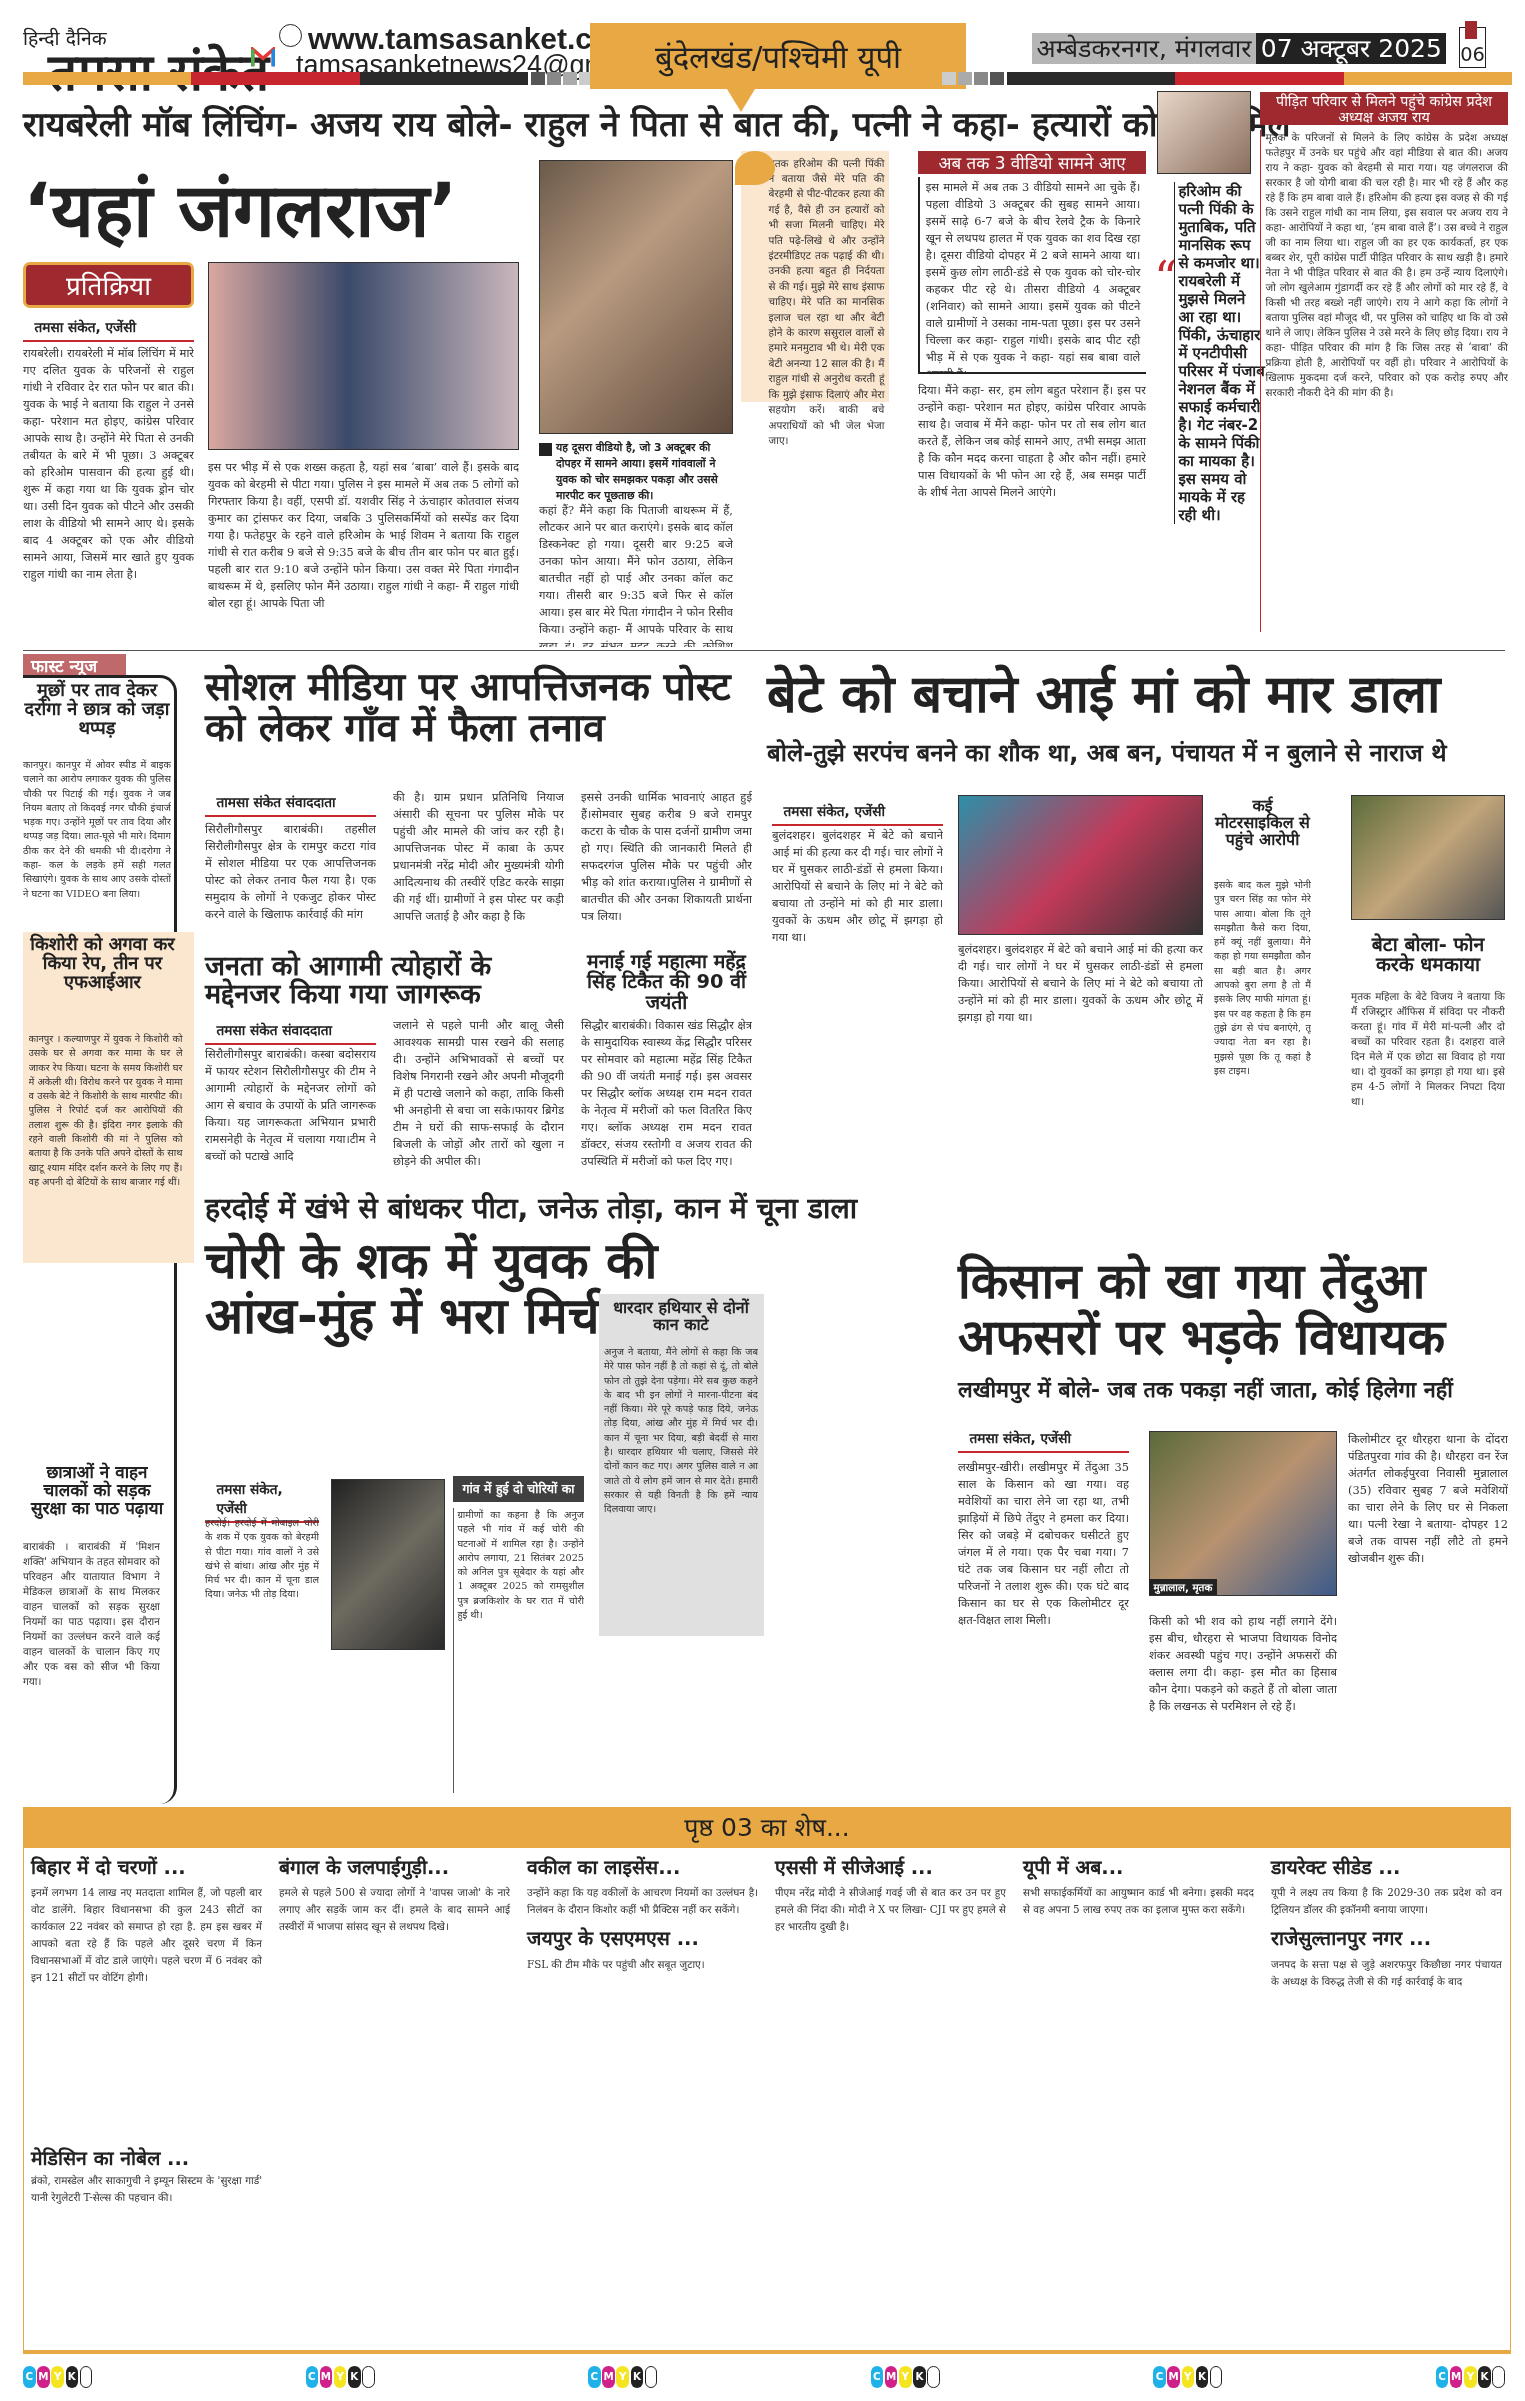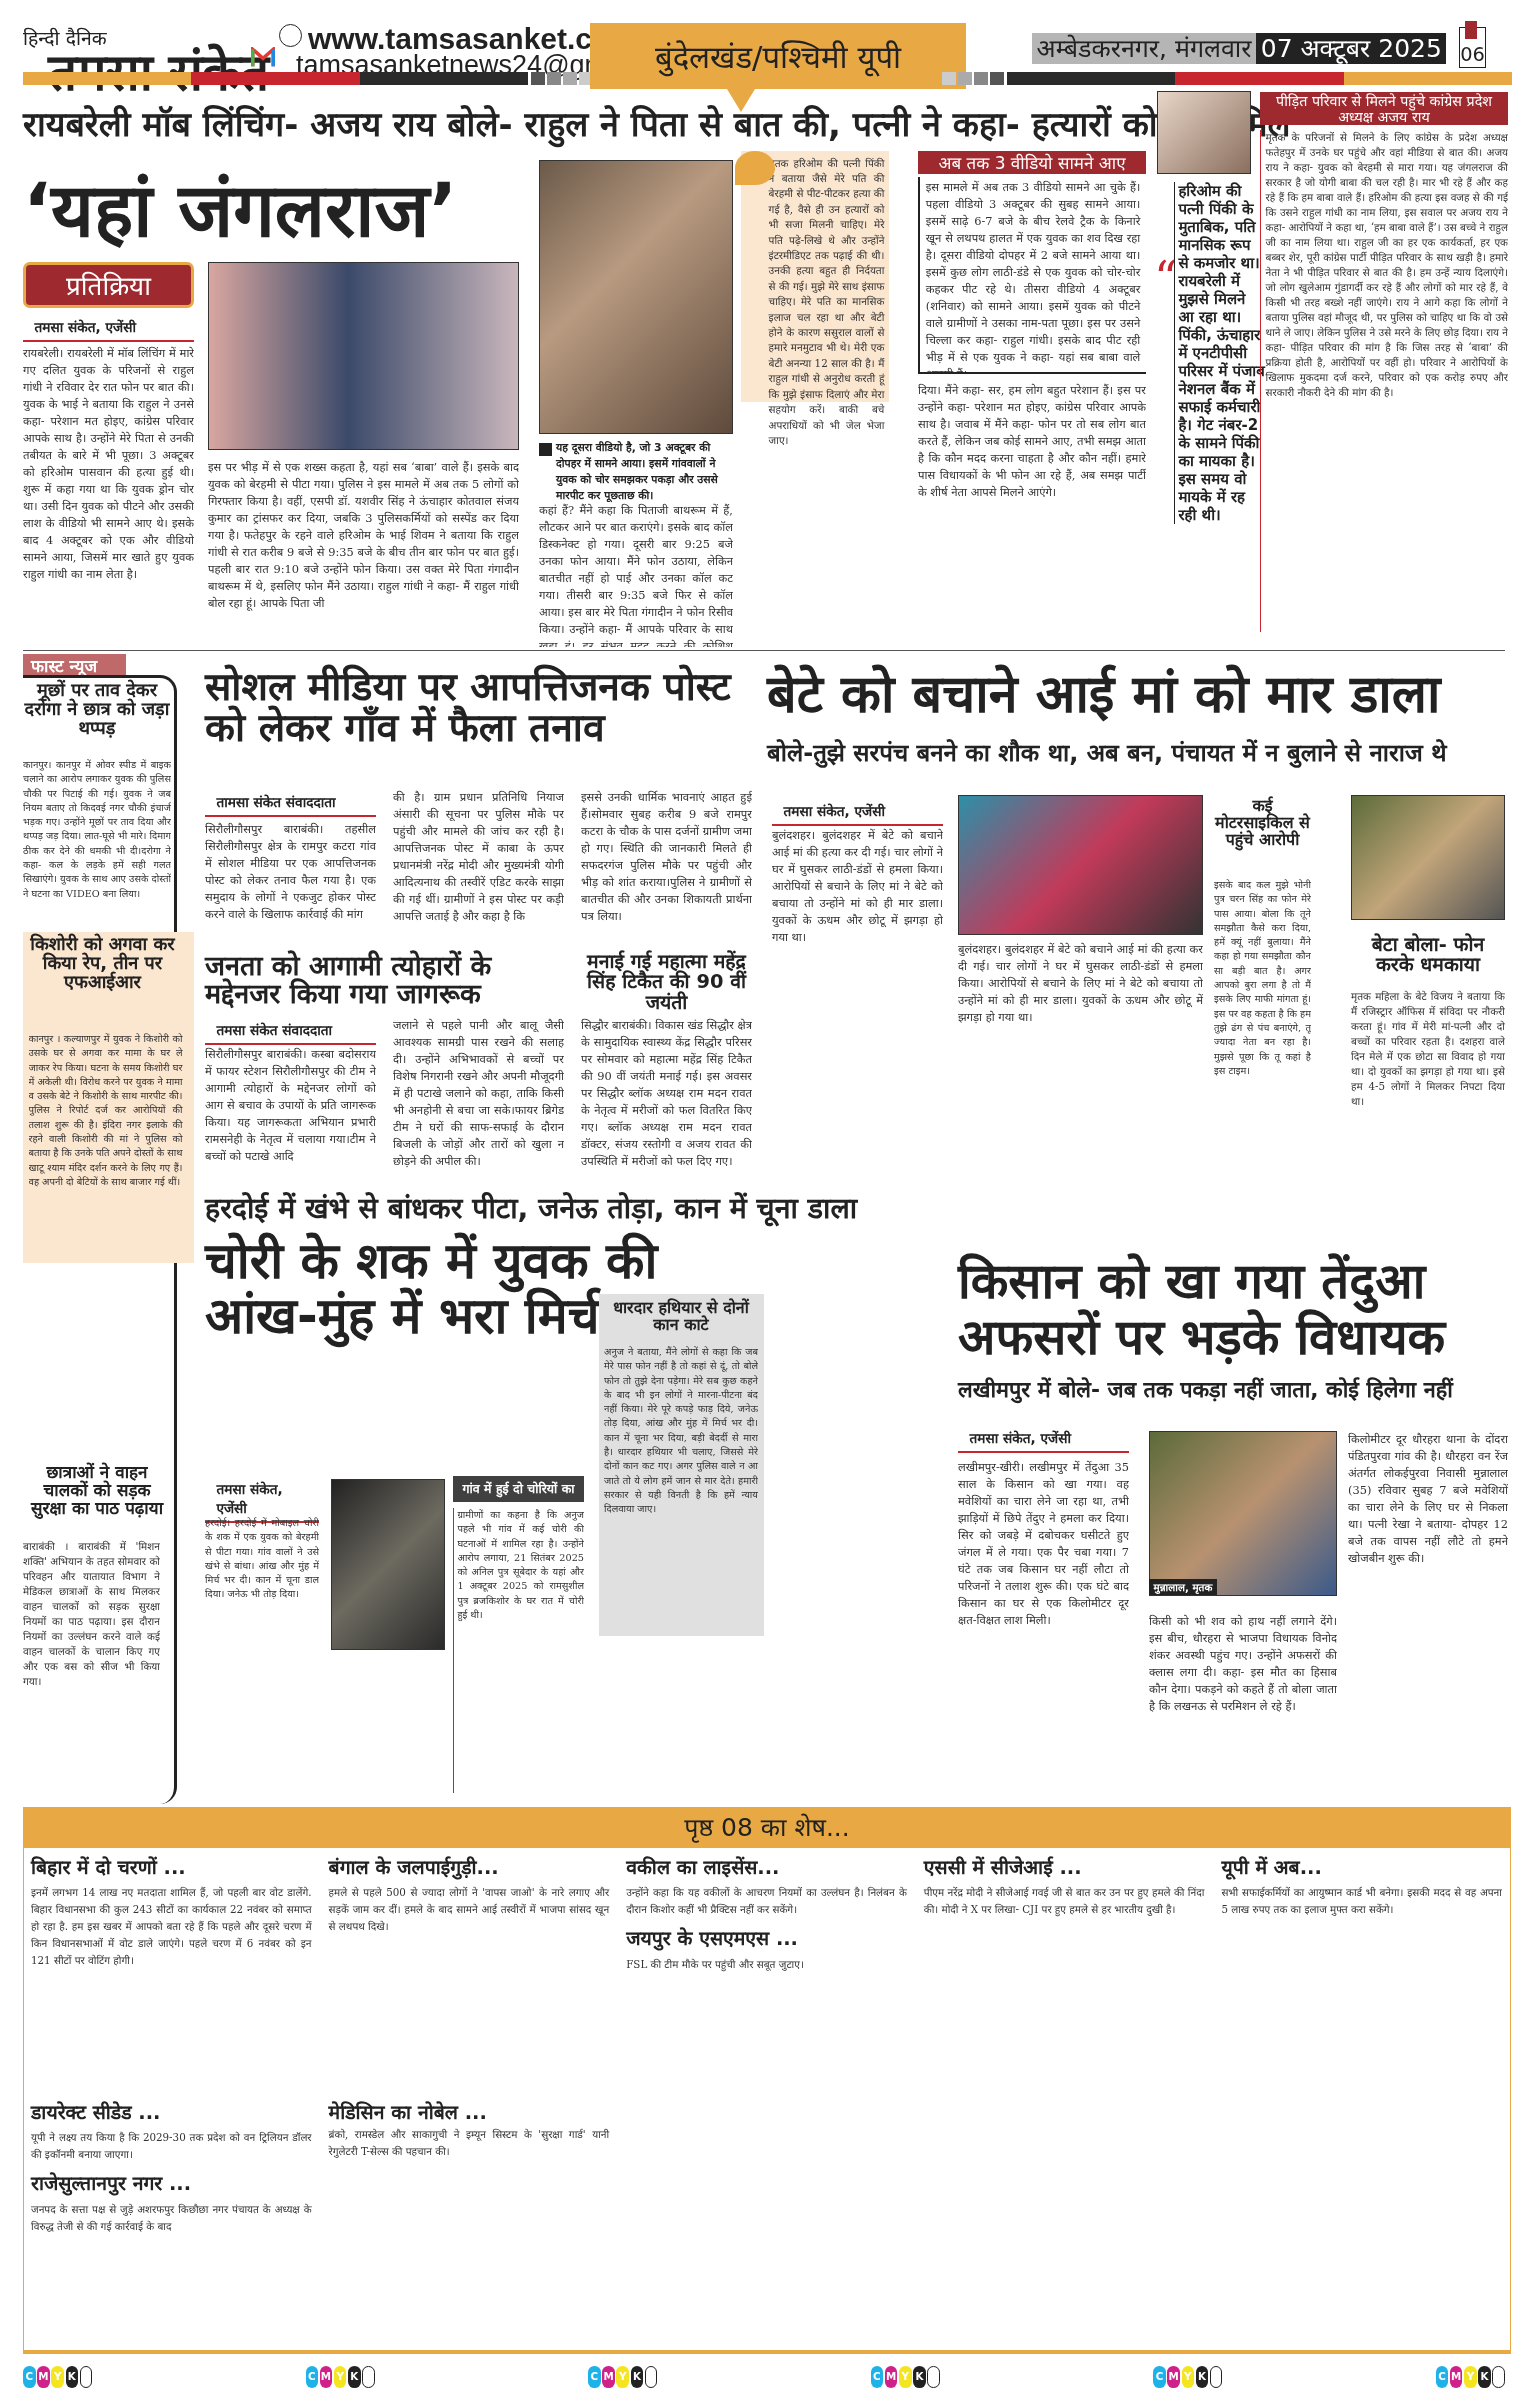--- a/index.html
+++ b/index.html
@@ -146,22 +146,22 @@
 <div class="abs hl" style="left:958px;top:1254px;width:559px;font-size:49px;line-height:1.15">किसान को खा गया तेंदुआ अफसरों पर भड़के विधायक</div>
 <div class="abs hl" style="left:958px;top:1379px;width:559px;font-size:21.7px">लखीमपुर में बोले- जब तक पकड़ा नहीं जाता, कोई हिलेगा नहीं</div>
 <div class="abs byline" style="left:958px;top:1425px;width:171px">तमसा संकेत, एजेंसी</div>
 <div class="abs txt" style="left:958px;top:1459px;width:171px;height:336px;overflow:hidden">लखीमपुर-खीरी। लखीमपुर में तेंदुआ 35 साल के किसान को खा गया। वह मवेशियों का चारा लेने जा रहा था, तभी झाड़ियों में छिपे तेंदुए ने हमला कर दिया। सिर को जबड़े में दबोचकर घसीटते हुए जंगल में ले गया। एक पैर चबा गया। 7 घंटे तक जब किसान घर नहीं लौटा तो परिजनों ने तलाश शुरू की। एक घंटे बाद किसान का घर से एक किलोमीटर दूर क्षत-विक्षत लाश मिली।</div>
 <div class="abs img" style="left:1149px;top:1431px;width:188px;height:165px;background:linear-gradient(135deg,#5c6a3a,#b89270 50%,#3c5a8a)"></div>
 <div class="abs" style="left:1149px;top:1579px;background:#222;color:#fff;font-size:10.3px;font-weight:bold;padding:1.1px 4.6px">मुन्नालाल, मृतक</div>
 <div class="abs txt" style="left:1149px;top:1613px;width:188px;height:182px;overflow:hidden">किसी को भी शव को हाथ नहीं लगाने देंगे। इस बीच, धौरहरा से भाजपा विधायक विनोद शंकर अवस्थी पहुंच गए। उन्होंने अफसरों की क्लास लगा दी। कहा- इस मौत का हिसाब कौन देगा। पकड़ने को कहते हैं तो बोला जाता है कि लखनऊ से परमिशन ले रहे हैं।</div>
 <div class="abs txt" style="left:1348px;top:1431px;width:160px;height:365px;overflow:hidden">किलोमीटर दूर धौरहरा थाना के दोंदरा पंडितपुरवा गांव की है। धौरहरा वन रेंज अंतर्गत लोकईपुरवा निवासी मुन्नालाल (35) रविवार सुबह 7 बजे मवेशियों का चारा लेने के लिए घर से निकला था। पत्नी रेखा ने बताया- दोपहर 12 बजे तक वापस नहीं लौटे तो हमने खोजबीन शुरू की।</div>
 
 <div class="abs" style="left:23px;top:1807px;width:1488px;height:547px;border:1.7px solid #e8a945;border-bottom-width:4.6px"></div>
-<div class="abs" style="left:23px;top:1807px;width:1488px;height:41px;background:#e8a945;font-size:25px;text-align:center;line-height:41px">पृष्ठ 08 का शेष...</div>
-<div class="abs" style="left:31px;top:1858px;width:1471px;height:490px;display:grid;grid-template-columns:repeat(5,1fr);gap:17px">
+<div class="abs" style="left:23px;top:1807px;width:1488px;height:41px;background:#e8a945;font-size:25px;text-align:center;line-height:41px">पृष्ठ 03 का शेष...</div>
+<div class="abs" style="left:31px;top:1858px;width:1471px;height:490px;display:grid;grid-template-columns:repeat(6,1fr);gap:17px">
  <div>
       <div class="hl" style="font-size:19.4px;margin-bottom:5.7px">बिहार में दो चरणों ...</div>
       <div class="txt" style="font-size:10.3px">इनमें लगभग 14 लाख नए मतदाता शामिल हैं, जो पहली बार वोट डालेंगे. बिहार विधानसभा की कुल 243 सीटों का कार्यकाल 22 नवंबर को समाप्त हो रहा है. हम इस खबर में आपको बता रहे हैं कि पहले और दूसरे चरण में किन विधानसभाओं में वोट डाले जाएंगे। पहले चरण में 6 नवंबर को इन 121 सीटों पर वोटिंग होगी।</div>
     </div>
  <div>
       <div class="hl" style="font-size:19.4px;margin-bottom:5.7px">बंगाल के जलपाईगुड़ी...</div>
       <div class="txt" style="font-size:10.3px">हमले से पहले 500 से ज्यादा लोगों ने 'वापस जाओ' के नारे लगाए और सड़कें जाम कर दीं। हमले के बाद सामने आई तस्वीरों में भाजपा सांसद खून से लथपथ दिखे।</div>
     </div>
  <div>
       <div class="hl" style="font-size:19.4px;margin-bottom:5.7px">वकील का लाइसेंस...</div>

